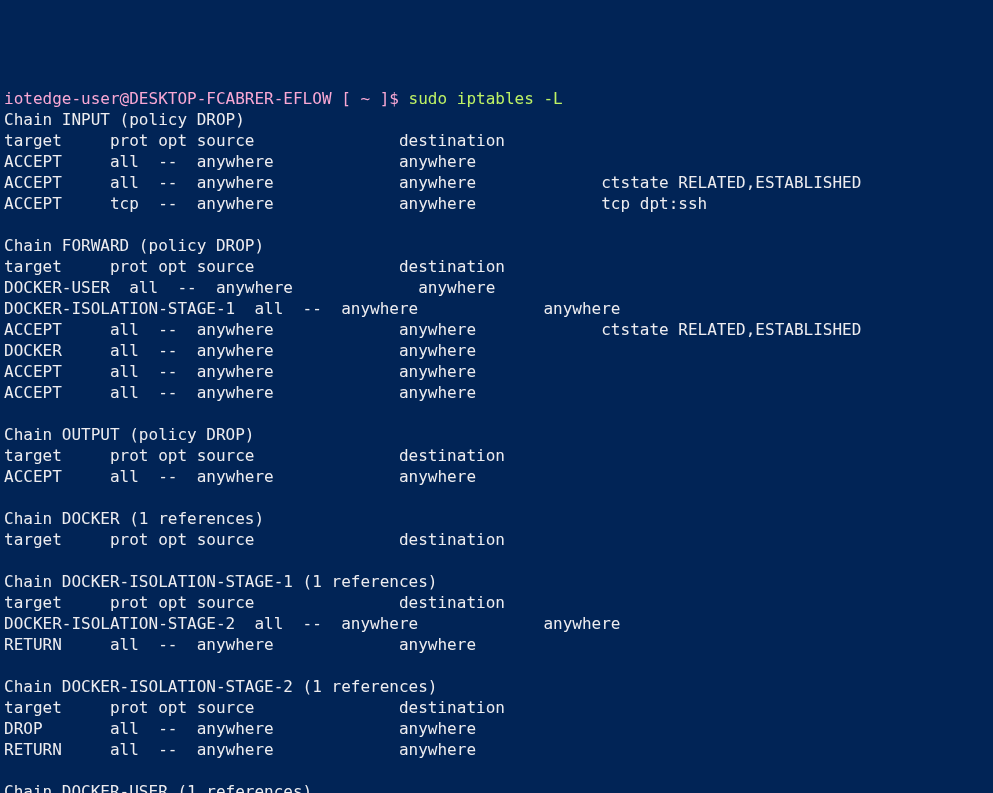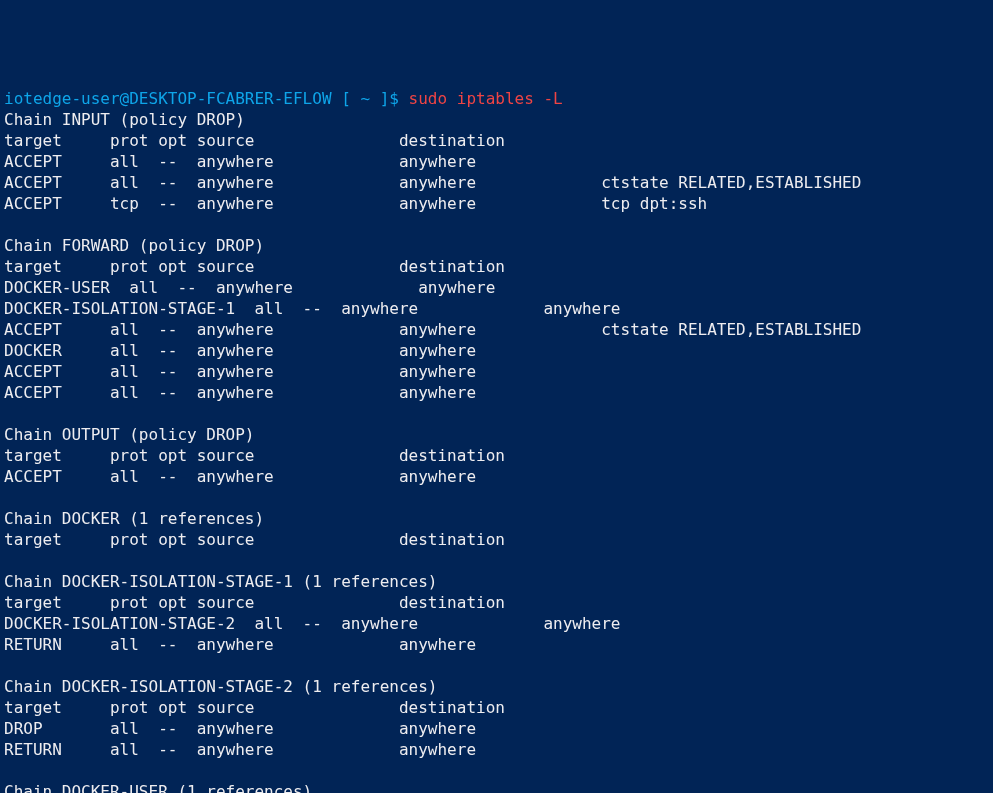--- a/index.html
+++ b/index.html
@@ -9,22 +9,22 @@
     color: #eeedf0;
     font-family: Consolas, "Lucida Console", Monaco, monospace;
     font-size: 16px;
     line-height: 21px;
     width: 993px;
     height: 793px;
     box-sizing: border-box;
     white-space: pre;
     overflow: hidden;
   }
-  .prompt-user { color: #0ea5e9; }
-  .prompt-cmd  { color: #ef4444; }
+  .prompt-user { color: #f9a8d4; }
+  .prompt-cmd  { color: #bef264; }
   .out { color: #eeedf0; }
 </style>
 </head>
 <body>
 
 
 
 <span class="prompt-user">iotedge-user@DESKTOP-FCABRER-EFLOW [ ~ ]</span><span class="prompt-user">$ </span><span class="prompt-cmd">sudo iptables -L</span>
 <div class="out" id="term-output">Chain INPUT (policy DROP)
 target     prot opt source               destination

